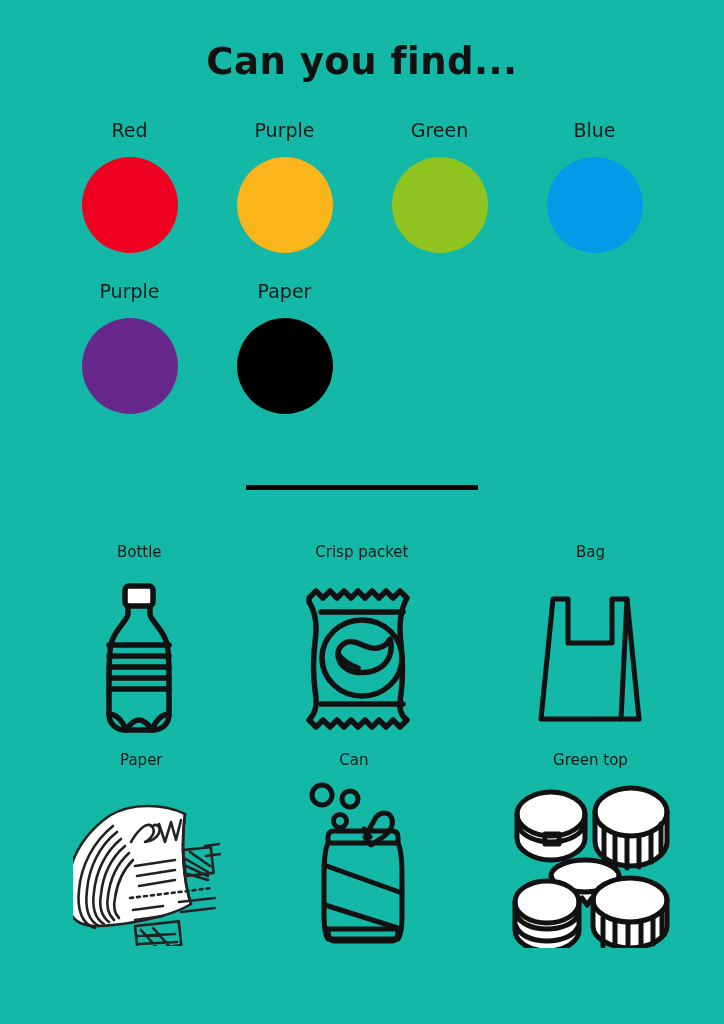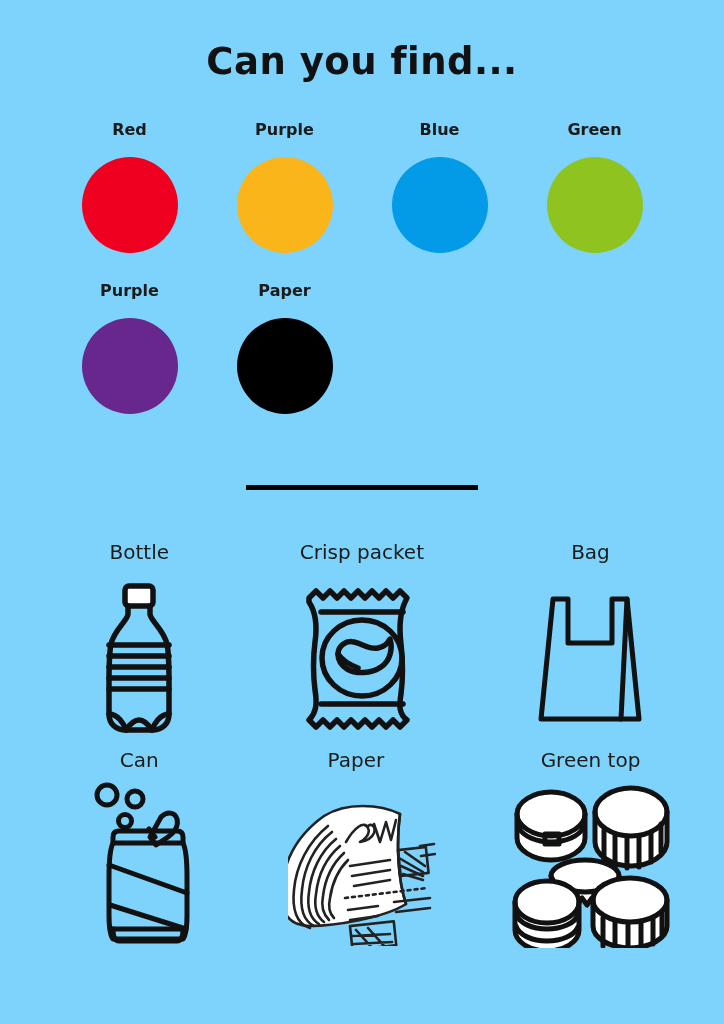--- a/index.html
+++ b/index.html
@@ -8,21 +8,21 @@
     height: 1024px;
     background: #ffffff;
     font-family: "DejaVu Sans", "Liberation Sans", sans-serif;
     color: #1a1a1a;
     overflow: hidden;
   }
   .page {
     position: relative;
     width: 724px;
     height: 1024px;
-    background: #7dd3fc;
+    background: #14b8a6;
   }
 
   
   .title {
     position: absolute;
     top: 40px;
     left: 0;
     width: 724px;
     text-align: center;
     font-size: 37px;
@@ -40,22 +40,22 @@
     display: grid;
     grid-template-columns: repeat(4, 155px);
     grid-auto-rows: 161px;
   }
   .color-cell {
     display: flex;
     flex-direction: column;
     align-items: center;
   }
   .color-label {
-    font-size: 16px;
-    font-weight: 700;
+    font-size: 19px;
+    font-weight: 400;
     line-height: 24px;
     color: #1a1a1a;
     margin-bottom: 15px;
     white-space: nowrap;
   }
   .swatch {
     width: 96px;
     height: 96px;
     border-radius: 50%;
   }
@@ -83,21 +83,21 @@
     display: grid;
     grid-template-columns: repeat(3, 214.6px);
     grid-template-rows: 208px 208px;
   }
   .item-cell {
     display: flex;
     flex-direction: column;
     align-items: center;
   }
   .item-label {
-    font-size: 20px;
+    font-size: 15px;
     line-height: 24px;
     color: #1a1a1a;
     margin-bottom: 8px;
     white-space: nowrap;
   }
   .item-art {
     width: 170px;
     height: 172px;
     display: flex;
     align-items: center;
@@ -128,27 +128,27 @@
       <div class="color-label">Red</div>
       <div class="swatch" style="background:#F00020"></div>
     </div>
 
     <div class="color-cell">
       <div class="color-label">Purple</div>
       <div class="swatch" style="background:#FAB51A"></div>
     </div>
 
     <div class="color-cell">
+      <div class="color-label">Green</div>
+      <div class="swatch" style="background:#8FC31F"></div>
+    </div>
+
+    <div class="color-cell">
       <div class="color-label">Blue</div>
       <div class="swatch" style="background:#039BE8"></div>
-    </div>
-
-    <div class="color-cell">
-      <div class="color-label">Green</div>
-      <div class="swatch" style="background:#8FC31F"></div>
     </div>
 
     <div class="color-cell">
       <div class="color-label">Purple</div>
       <div class="swatch" style="background:#67278C"></div>
     </div>
 
 
 
     <div class="color-cell">
@@ -196,39 +196,20 @@
         </svg>
       </div>
     </div>
 
     <div class="item-cell r1c3">
       <div class="item-label">Bag</div>
       <div class="item-art">
         <svg width="110" height="146" viewBox="0 0 110 146" fill="none" stroke="#111" stroke-width="5" stroke-linejoin="round" stroke-linecap="round">
           <path d="M18 14 H33 V58 H77 V14 H92 L104 134 H6 Z"></path>
           <path d="M92 14 L86 134"></path>
-        </svg>
-      </div>
-    </div>
-
-    <div class="item-cell r2c1">
-      <div class="item-label">Can</div>
-      <div class="item-art">
-        <svg width="104" height="170" viewBox="0 0 104 170" fill="none" stroke="#111" stroke-width="5" stroke-linejoin="round" stroke-linecap="round">
-          <circle cx="18" cy="14" r="10"></circle>
-          <circle cx="46" cy="18" r="8"></circle>
-          <circle cx="36" cy="40" r="6.5"></circle>
-          <path d="M72 36 c6 -6 14 -5 16 2 2 7 -3 14 -9 18 l-12 8 -6 -8 Z"></path>
-          <path d="M66 56 l-6 -8"></path>
-          <path d="M30 50 h58 c4 0 6 2 6 6 v6 h-70 v-6 c0 -4 2 -6 6 -6 Z"></path>
-          <path d="M24 62 c-3 6 -4 14 -4 34 v38 c0 14 1 20 4 24 h70 c3 -4 4 -10 4 -24 v-38 c0 -20 -1 -28 -4 -34"></path>
-          <path d="M22 148 h74"></path>
-          <path d="M24 148 c0 8 2 12 6 12 h58 c4 0 6 -4 6 -12"></path>
-          <path d="M20 84 L98 112"></path>
-          <path d="M21 124 L97 148"></path>
         </svg>
       </div>
     </div>
 
     <div class="item-cell r2c2">
       <div class="item-label">Paper</div>
       <div class="item-art">
         <svg width="148" height="160" viewBox="0 0 148 160" fill="none" stroke="#222" stroke-width="2.6" stroke-linejoin="round" stroke-linecap="round">
           <path d="M36 30 C58 16 92 18 112 28 c-4 30 -2 66 6 90 -22 14 -72 22 -96 22 -22 0 -30 -14 -28 -38 2 -26 14 -52 42 -72 Z" fill="#fff"></path>
           <path d="M22 142 C8 138 4 122 6 104 8 80 20 56 40 40"></path>
@@ -248,20 +229,39 @@
           <path d="M132 60 l14 -2 M133 70 l14 -2"></path>
           <path d="M57 112 l82 -10" stroke-dasharray="3 4"></path>
           <path d="M60 124 l30 -4 M62 134 l28 -4"></path>
           <path d="M106 116 l36 -4 M108 126 l34 -4"></path>
           <rect x="62" y="140" width="44" height="24" transform="rotate(-6 62 140)"></rect>
           <path d="M64 150 l38 -2 M66 158 l38 -2 M68 144 l18 20 M80 142 l18 20"></path>
         </svg>
       </div>
     </div>
 
+    <div class="item-cell r2c1">
+      <div class="item-label">Can</div>
+      <div class="item-art">
+        <svg width="104" height="170" viewBox="0 0 104 170" fill="none" stroke="#111" stroke-width="5" stroke-linejoin="round" stroke-linecap="round">
+          <circle cx="18" cy="14" r="10"></circle>
+          <circle cx="46" cy="18" r="8"></circle>
+          <circle cx="36" cy="40" r="6.5"></circle>
+          <path d="M72 36 c6 -6 14 -5 16 2 2 7 -3 14 -9 18 l-12 8 -6 -8 Z"></path>
+          <path d="M66 56 l-6 -8"></path>
+          <path d="M30 50 h58 c4 0 6 2 6 6 v6 h-70 v-6 c0 -4 2 -6 6 -6 Z"></path>
+          <path d="M24 62 c-3 6 -4 14 -4 34 v38 c0 14 1 20 4 24 h70 c3 -4 4 -10 4 -24 v-38 c0 -20 -1 -28 -4 -34"></path>
+          <path d="M22 148 h74"></path>
+          <path d="M24 148 c0 8 2 12 6 12 h58 c4 0 6 -4 6 -12"></path>
+          <path d="M20 84 L98 112"></path>
+          <path d="M21 124 L97 148"></path>
+        </svg>
+      </div>
+    </div>
+
     <div class="item-cell r2c3">
       <div class="item-label">Green top</div>
       <div class="item-art">
         <svg width="166" height="164" viewBox="0 0 166 164" fill="none" stroke="#111" stroke-width="5" stroke-linejoin="round" stroke-linecap="round">
 
           <g>
             <path d="M10 30 c0 -12 16 -22 34 -22 18 0 34 10 34 22 v24 c0 12 -16 22 -34 22 -18 0 -34 -10 -34 -22 Z" fill="#fff"></path>
             <path d="M10 30 c0 12 16 22 34 22 18 0 34 -10 34 -22"></path>
             <path d="M12 44 c4 8 17 14 32 14 15 0 28 -6 32 -14"></path>
             <path d="M38 50 h14 v10 h-14 z"></path>

